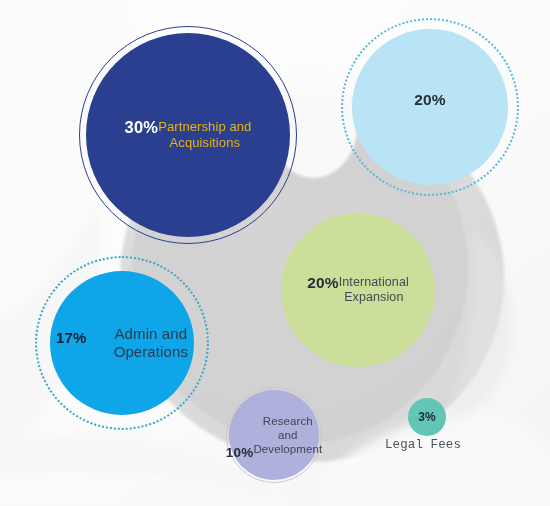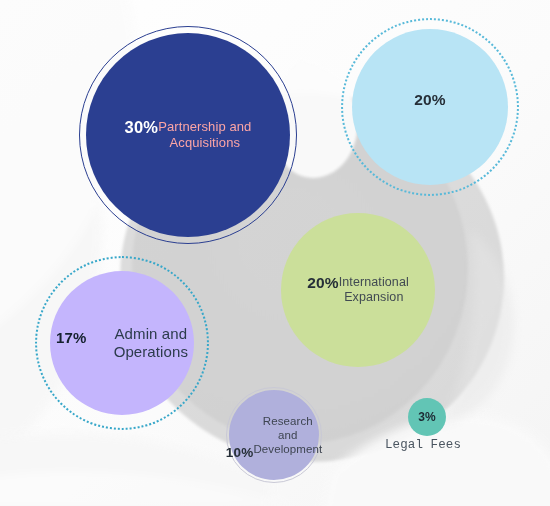--- a/index.html
+++ b/index.html
@@ -72,21 +72,21 @@
 
   
   
   #b-partnership {
     left: 86px; top: 33px;
     width: 204px; height: 204px;
     background: #2b3f91;
     color: #ffffff;
   }
   #b-partnership .pct { font-size: 16.5px; margin-bottom: 16px; }
-  #b-partnership .lbl { font-size: 13px; color: #fca5a5; text-align: center; }
+  #b-partnership .lbl { font-size: 13px; color: #eab308; text-align: center; }
   #r-partnership {
     left: 79px; top: 26px;
     width: 218px; height: 218px;
   }
 
   
   #b-marketing {
     left: 352px; top: 29px;
     width: 156px; height: 156px;
     background: #b8e4f5;
@@ -106,21 +106,21 @@
     background: #cbdf9a;
     color: #262f38;
   }
   #b-international .pct { font-size: 15.5px; margin-bottom: 14px; }
   #b-international .lbl { font-size: 12.5px; color: #414a52; }
 
   
   #b-admin {
     left: 50px; top: 271px;
     width: 144px; height: 144px;
-    background: #c4b5fd;
+    background: #0ea5e9;
     color: #15212e;
   }
   #b-admin .pct { font-size: 15px; margin-bottom: 11px; }
   #b-admin .lbl { font-size: 15px; color: #2c3b4c; margin-left: 27px; }
   #r-admin {
     left: 35px; top: 256px;
     width: 174px; height: 174px;
   }
 
   

